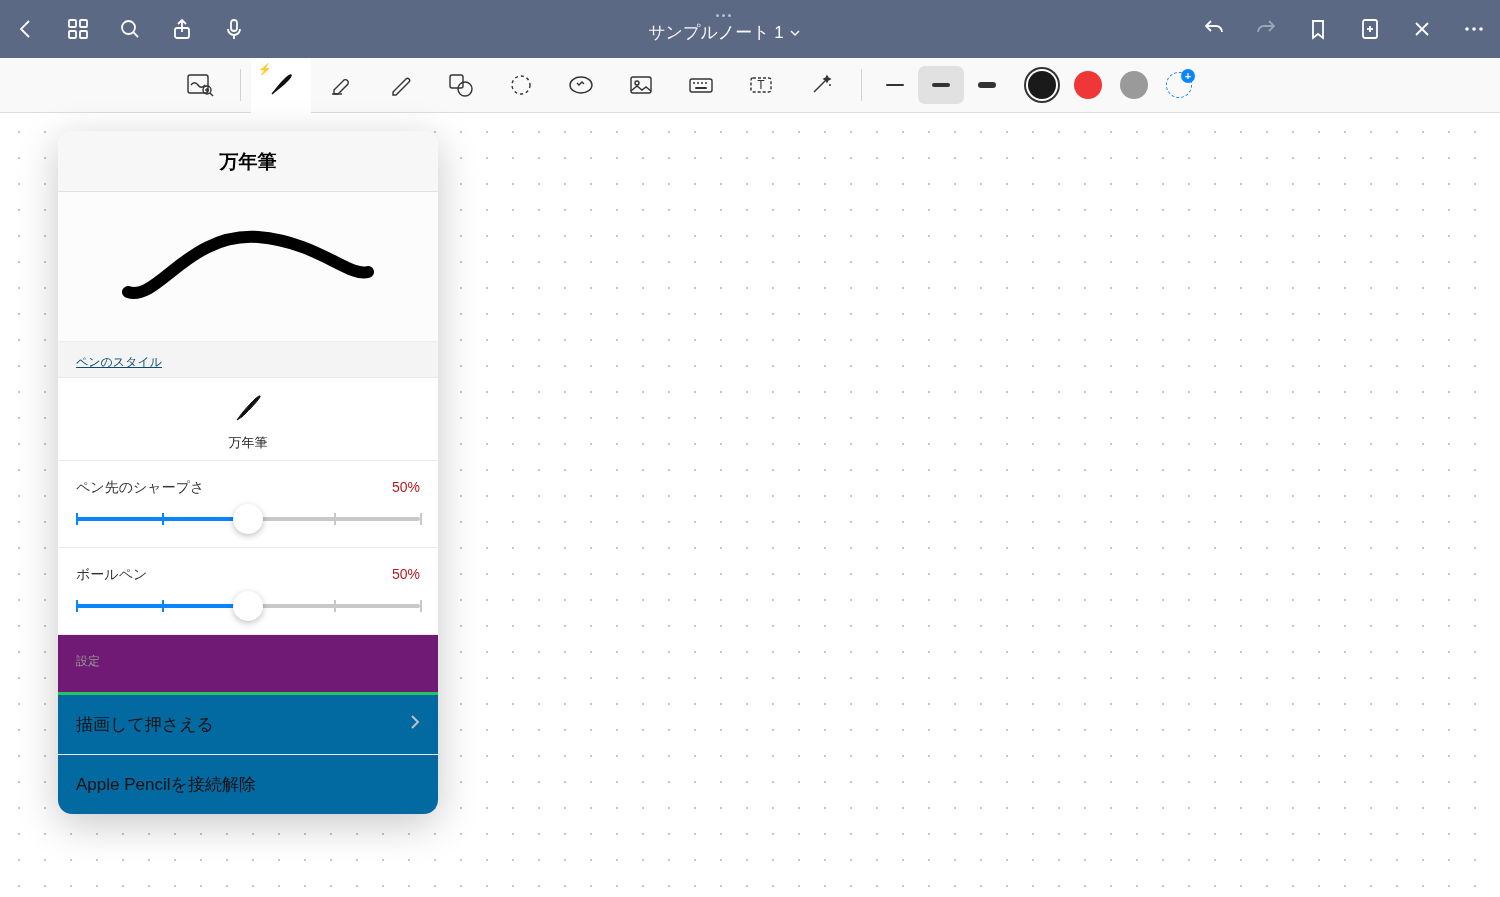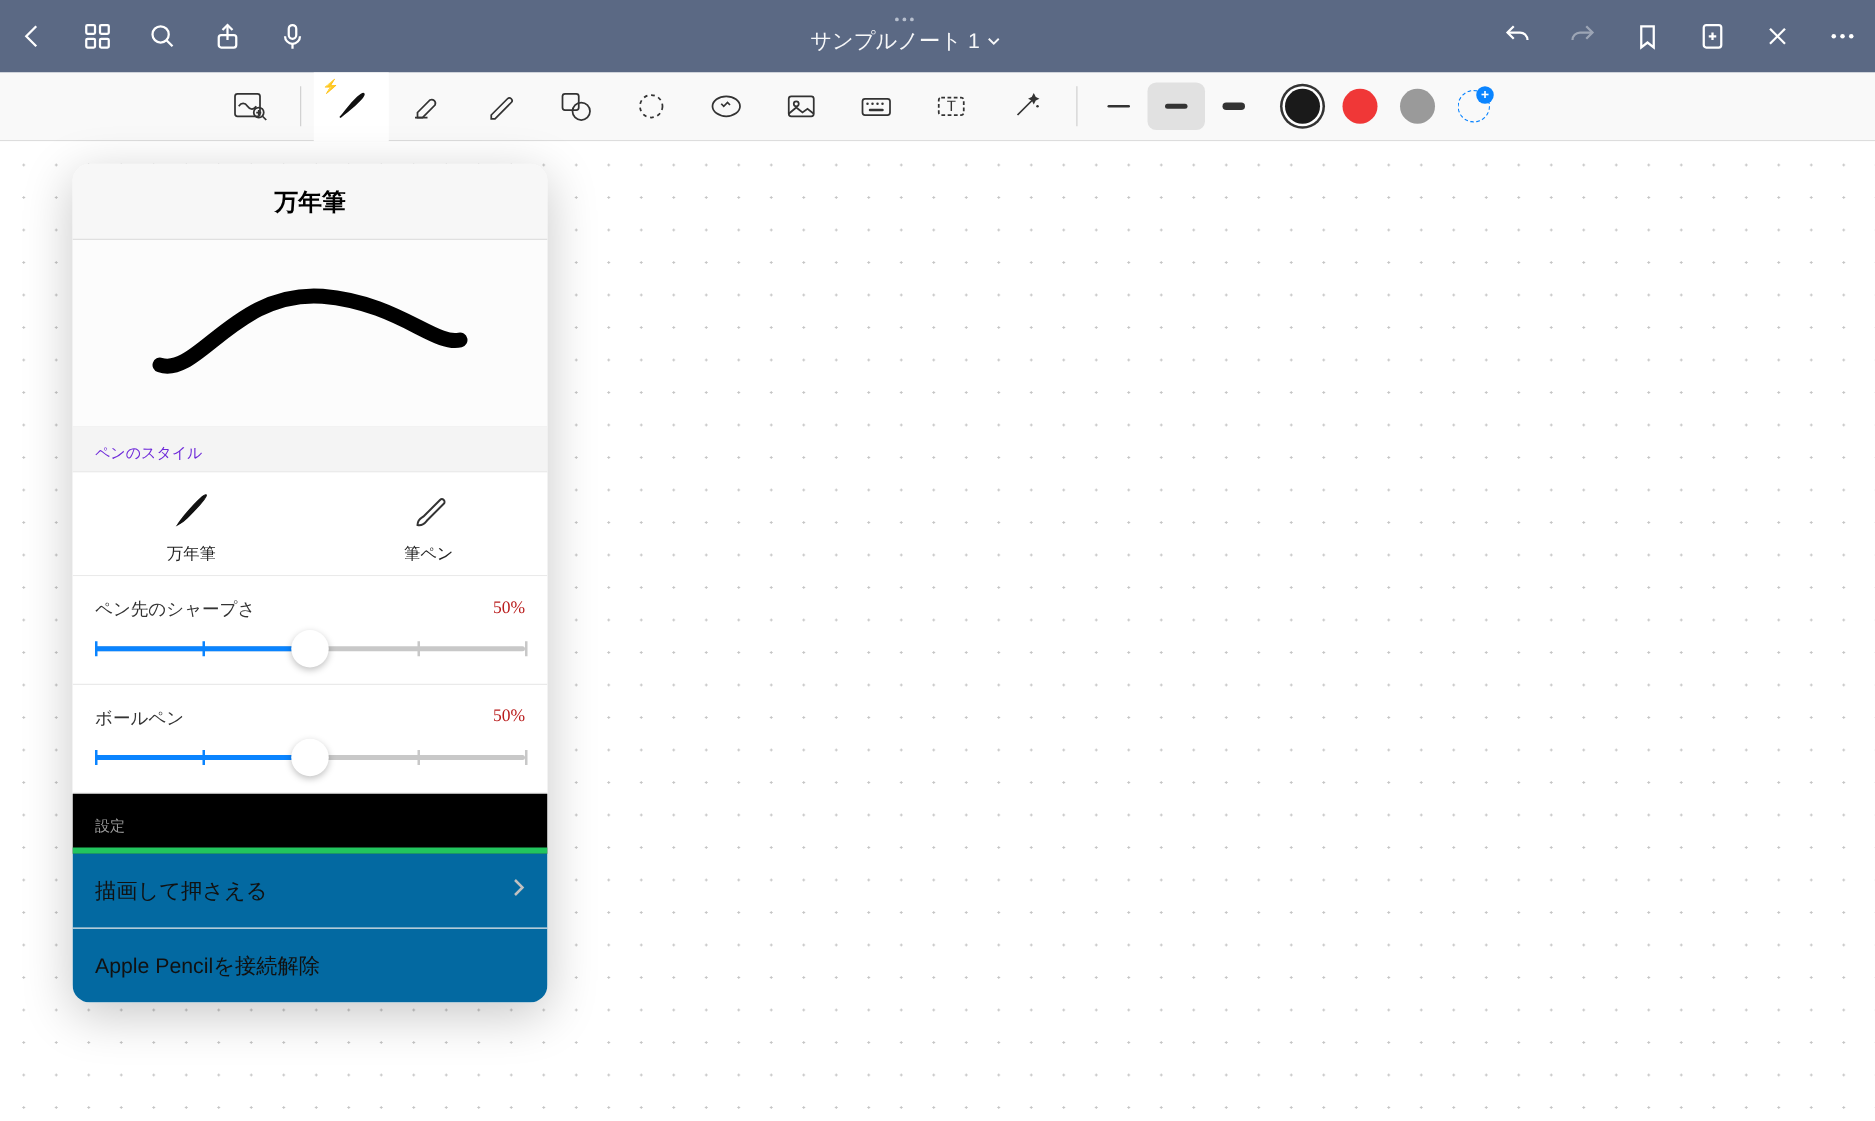--- a/index.html
+++ b/index.html
@@ -149,53 +149,54 @@
   .preview-area {
     height: 150px;
     display:flex;align-items:center;justify-content:center;
     background:#fcfcfc;
     border-bottom: 1px solid #eee;
   }
   .preview-area svg { width: 260px; height: 90px; }
 
   .section-label {
     font-size: 12px;
-    color: #6d28d9;
+    color: #0c4a6e;
     padding: 12px 18px 6px;
     background:#f4f4f4;
     border-bottom: 1px solid #e8e8e8;
+    text-decoration: underline;
   }
   .pen-styles {
     display:flex;
     justify-content: space-around;
     padding: 14px 0 8px;
     background:#fff;
     border-bottom: 1px solid #eaeaea;
   }
   .pen-style { display:flex;flex-direction:column;align-items:center;gap:8px;cursor:pointer; width:100px;}
   .pen-style svg{ width:34px;height:34px;stroke:#333; }
   .pen-style-label{ font-size:13px;color:#222;}
 
-  .slider-block { padding: 18px 18px 26px; background:#fff; border-bottom:1px solid #eaeaea;font-family:Liberation Serif, serif;}
+  .slider-block { padding: 18px 18px 26px; background:#fff; border-bottom:1px solid #eaeaea;}
   .slider-row { display:flex; justify-content:space-between; font-size:14px; color:#333; margin-bottom: 20px;}
   .slider-row .val { font-weight:400; color:#b91c1c; }
   .slider {
     position:relative; height: 4px; background:#c8c8c8; border-radius:2px;
   }
   .slider-fill { position:absolute; left:0; top:0; height:100%; background:#0a84ff; border-radius:2px; }
   .slider-tick { position:absolute; top:-4px; width:2px; height:12px; background:#0a84ff; }
   .slider-tick.grey { background:#c8c8c8; }
   .slider-thumb {
     position:absolute; top:50%; transform:translate(-50%,-50%);
     width:30px;height:30px;border-radius:50%;background:#fff;
     box-shadow:0 2px 6px rgba(0,0,0,.25);
   }
 
   .settings-block { background:#0369a1; }
-  .settings-header { font-size:12px; color:#999; padding: 18px 18px 8px; background:#000000; border-bottom:5px solid #22c55e;}
+  .settings-header { font-size:12px; color:#999; padding: 18px 18px 22px; background:#701a75; border-bottom:3px solid #22c55e;}
   .settings-row {
     display:flex; justify-content:space-between; align-items:center;
     padding: 18px 18px; font-size:17px; color:#111;
     border-bottom:1px solid #eaeaea;
     cursor:pointer;
   }
   .settings-row:last-child{ border-bottom:none; }
   .chev { color:#c0c0c0; }
   .chev svg{width:10px;height:16px;stroke:#c0c0c0;fill:none;stroke-width:2;}
 </style>
@@ -411,26 +412,20 @@
     </div>
 
     <div class="section-label">ペンのスタイル</div>
 
     <div class="pen-styles">
       <div class="pen-style">
         <svg viewBox="0 0 34 34">
             <path d="M6 28 C6 28 8 25 12 20 C22 8 28 3 29 4 C30 5 24 12 14 22 C10 26 6 28 6 28 Z" style="fill:#111;stroke:#111"></path>
           </svg>
         <span class="pen-style-label">万年筆</span>
-      </div>
-      <div class="pen-style">
-        <svg viewBox="0 0 34 34">
-            <path d="M8 28 C8 23 12 22 13 21 L26 8 a2 2 0 0 1 3 3 L16 24 C15 25 13 29 8 28 Z" style="fill:none;stroke:#333;stroke-width:1.6"></path>
-          </svg>
-        <span class="pen-style-label">筆ペン</span>
       </div>
     </div>
 
     <div class="slider-block">
       <div class="slider-row">
         <span>ペン先のシャープさ</span>
         <span class="val">50%</span>
       </div>
       <div class="slider">
         <div class="slider-fill" style="width:50%"></div>

